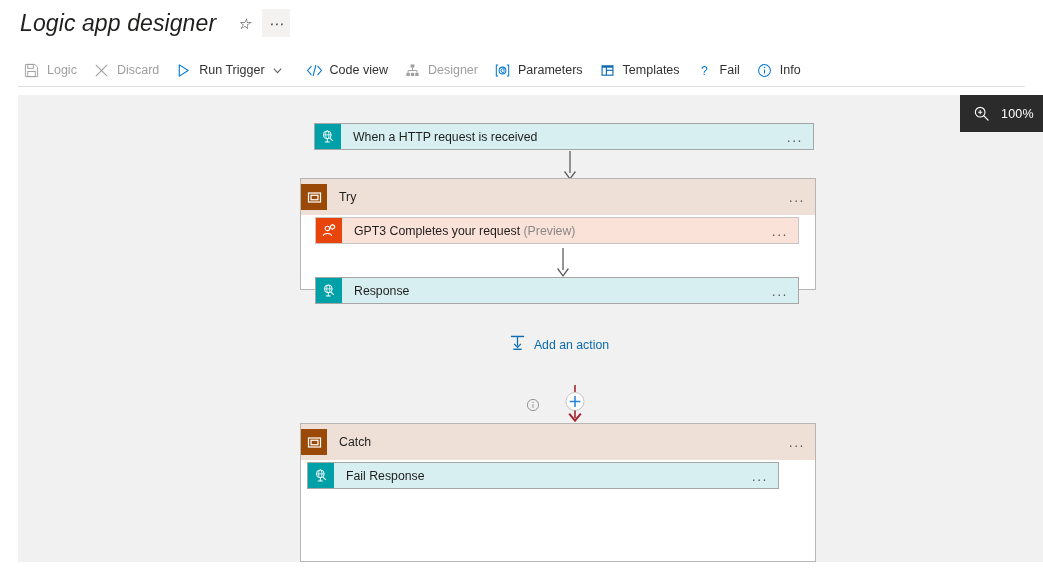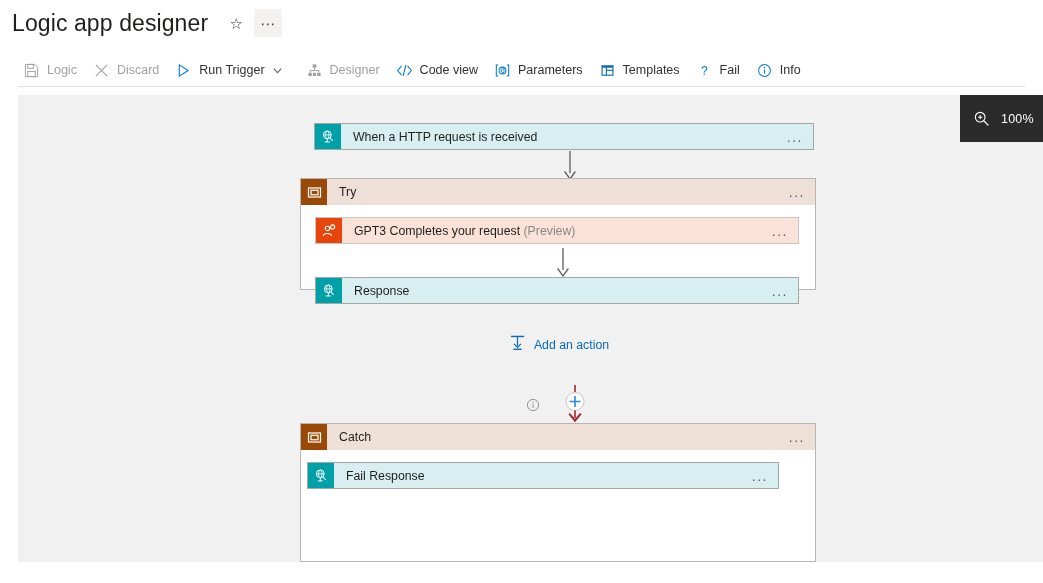--- a/index.html
+++ b/index.html
@@ -7,22 +7,22 @@
     width:1043px;height:583px;
     background:#ffffff;
     font-family:"Liberation Sans", sans-serif;
     color:#323130;
     overflow:hidden;
     position:relative;
   }
 
   
   .page-header{
-    position:absolute; left:4px; top:0; width:861px; height:46px;
-    display:flex; align-items:center;
+    position:absolute; left:12px; top:0; width:861px; height:46px;
+    display:flex; align-items:center;font-style:italic;
   }
   .page-title{
     font-size:23px; font-weight:400; color:#201f1e;
     margin-left:8px; letter-spacing:0.1px; white-space:nowrap;
   }
   .title-actions{display:flex;align-items:center;margin-left:14px;gap:4px;}
   .icon-btn{
     width:28px;height:28px;display:flex;align-items:center;justify-content:center;
     cursor:pointer;
   }
@@ -57,21 +57,21 @@
   }
 
   
   .canvas{
     position:absolute;left:18px;top:95px;width:1025px;height:467px;
     background:#f1f1f1;overflow:hidden;
   }
 
   
   .zoom-pill{
-    position:absolute; right:0px; top:0px; width:83px;height:47px;
+    position:absolute; right:0px; top:0px; width:83px;height:37px;
     background:#2b2b2b;color:#ffffff;display:flex;align-items:center;
     z-index:8;
   }
   .zoom-pill .zico{width:26px;margin-left:8px;display:flex;align-items:center;justify-content:center;}
   .zoom-pill .zval{font-size:12.5px;margin-left:7px;letter-spacing:.2px;}
 
   
   .flow{position:absolute;left:264px;top:0px;width:540px;}
 
   
@@ -93,21 +93,21 @@
   .card.teal{background:#d7eff1;}
   .card.teal .tile{background:#00a0a8;}
   .card.salmon{background:#fbe2d8;border-color:#c8c6c4;}
   .card.salmon .tile{background:#e8450c;}
 
   
   .scope{
     border:1px solid #b9b5b2;box-sizing:border-box;background:#ffffff;
   }
   .scope-head{
-    display:flex;align-items:center;height:26px;background:#eee0d6;
+    display:flex;align-items:center;height:36px;background:#eee0d6;
   }
   .scope-head .tile{width:26px;height:26px;flex:none;background:#9a4a06;
     display:flex;align-items:center;justify-content:center;}
   .scope-head .sname{font-size:12.3px;color:#201f1e;margin-left:12px;flex:1;}
   .scope-head .dots{font-size:14px;color:#5a5a5a;letter-spacing:1.5px;margin-right:10px;line-height:1;}
   .scope-body{padding:0;}
 
   .add-action{
     display:flex;align-items:center;justify-content:center;gap:8px;
     cursor:pointer;
@@ -174,42 +174,42 @@
     <span class="cmd-label">Run Trigger</span>
     <span class="chev">
       <svg width="11" height="11" viewBox="0 0 12 12">
           <path d="M2 4 L6 8.4 L10 4" fill="none" stroke="#605e5c" stroke-width="1.1"></path>
         </svg>
     </span>
   </div>
 
   <div class="cmd-sep"></div>
 
+  <div class="cmd">
+    <span class="cmd-ico">
+      <svg width="17" height="15" viewBox="0 0 18 16">
+          <path d="M5.4 3.5 L1.6 8 L5.4 12.5" fill="none" stroke="#0078d4" stroke-width="1.2" stroke-linecap="round" stroke-linejoin="round"></path>
+          <path d="M12.6 3.5 L16.4 8 L12.6 12.5" fill="none" stroke="#0078d4" stroke-width="1.2" stroke-linecap="round" stroke-linejoin="round"></path>
+          <path d="M10.4 2.6 L7.6 13.4" fill="none" stroke="#0078d4" stroke-width="1.2" stroke-linecap="round"></path>
+        </svg>
+    </span>
+    <span class="cmd-label">Code view</span>
+  </div>
+
   <div class="cmd disabled">
     <span class="cmd-ico">
       <svg width="15" height="15" viewBox="0 0 16 16">
         <rect x="6" y="1.5" width="4" height="3.4" fill="#a19f9d"></rect>
         <rect x="1.5" y="10.5" width="3.6" height="3.4" fill="#a19f9d"></rect>
         <rect x="6.2" y="10.5" width="3.6" height="3.4" fill="#a19f9d"></rect>
         <rect x="10.9" y="10.5" width="3.6" height="3.4" fill="#a19f9d"></rect>
         <path d="M8 5 L8 8 M3.3 10.4 L3.3 8 L12.7 8 L12.7 10.4" fill="none" stroke="#a19f9d" stroke-width="1"></path>
       </svg>
     </span>
     <span class="cmd-label">Designer</span>
-  </div>
-
-  <div class="cmd">
-    <span class="cmd-ico">
-      <svg width="17" height="15" viewBox="0 0 18 16">
-          <path d="M5.4 3.5 L1.6 8 L5.4 12.5" fill="none" stroke="#0078d4" stroke-width="1.2" stroke-linecap="round" stroke-linejoin="round"></path>
-          <path d="M12.6 3.5 L16.4 8 L12.6 12.5" fill="none" stroke="#0078d4" stroke-width="1.2" stroke-linecap="round" stroke-linejoin="round"></path>
-          <path d="M10.4 2.6 L7.6 13.4" fill="none" stroke="#0078d4" stroke-width="1.2" stroke-linecap="round"></path>
-        </svg>
-    </span>
-    <span class="cmd-label">Code view</span>
   </div>
 
   <div class="cmd">
     <span class="cmd-ico">
       <svg width="17" height="15" viewBox="0 0 18 16">
         <path d="M4.4 2.2 L2.4 2.2 L2.4 13.8 L4.4 13.8" fill="none" stroke="#0078d4" stroke-width="1.1"></path>
         <path d="M13.6 2.2 L15.6 2.2 L15.6 13.8 L13.6 13.8" fill="none" stroke="#0078d4" stroke-width="1.1"></path>
         <circle cx="9" cy="8" r="3.6" fill="none" stroke="#0078d4" stroke-width="1.1"></circle>
         <path d="M10.4 6.4 A2 2 0 1 0 10.9 9.6 M10.6 5.6 L10.6 9.1" fill="none" stroke="#0078d4" stroke-width="1"></path>
       </svg>

